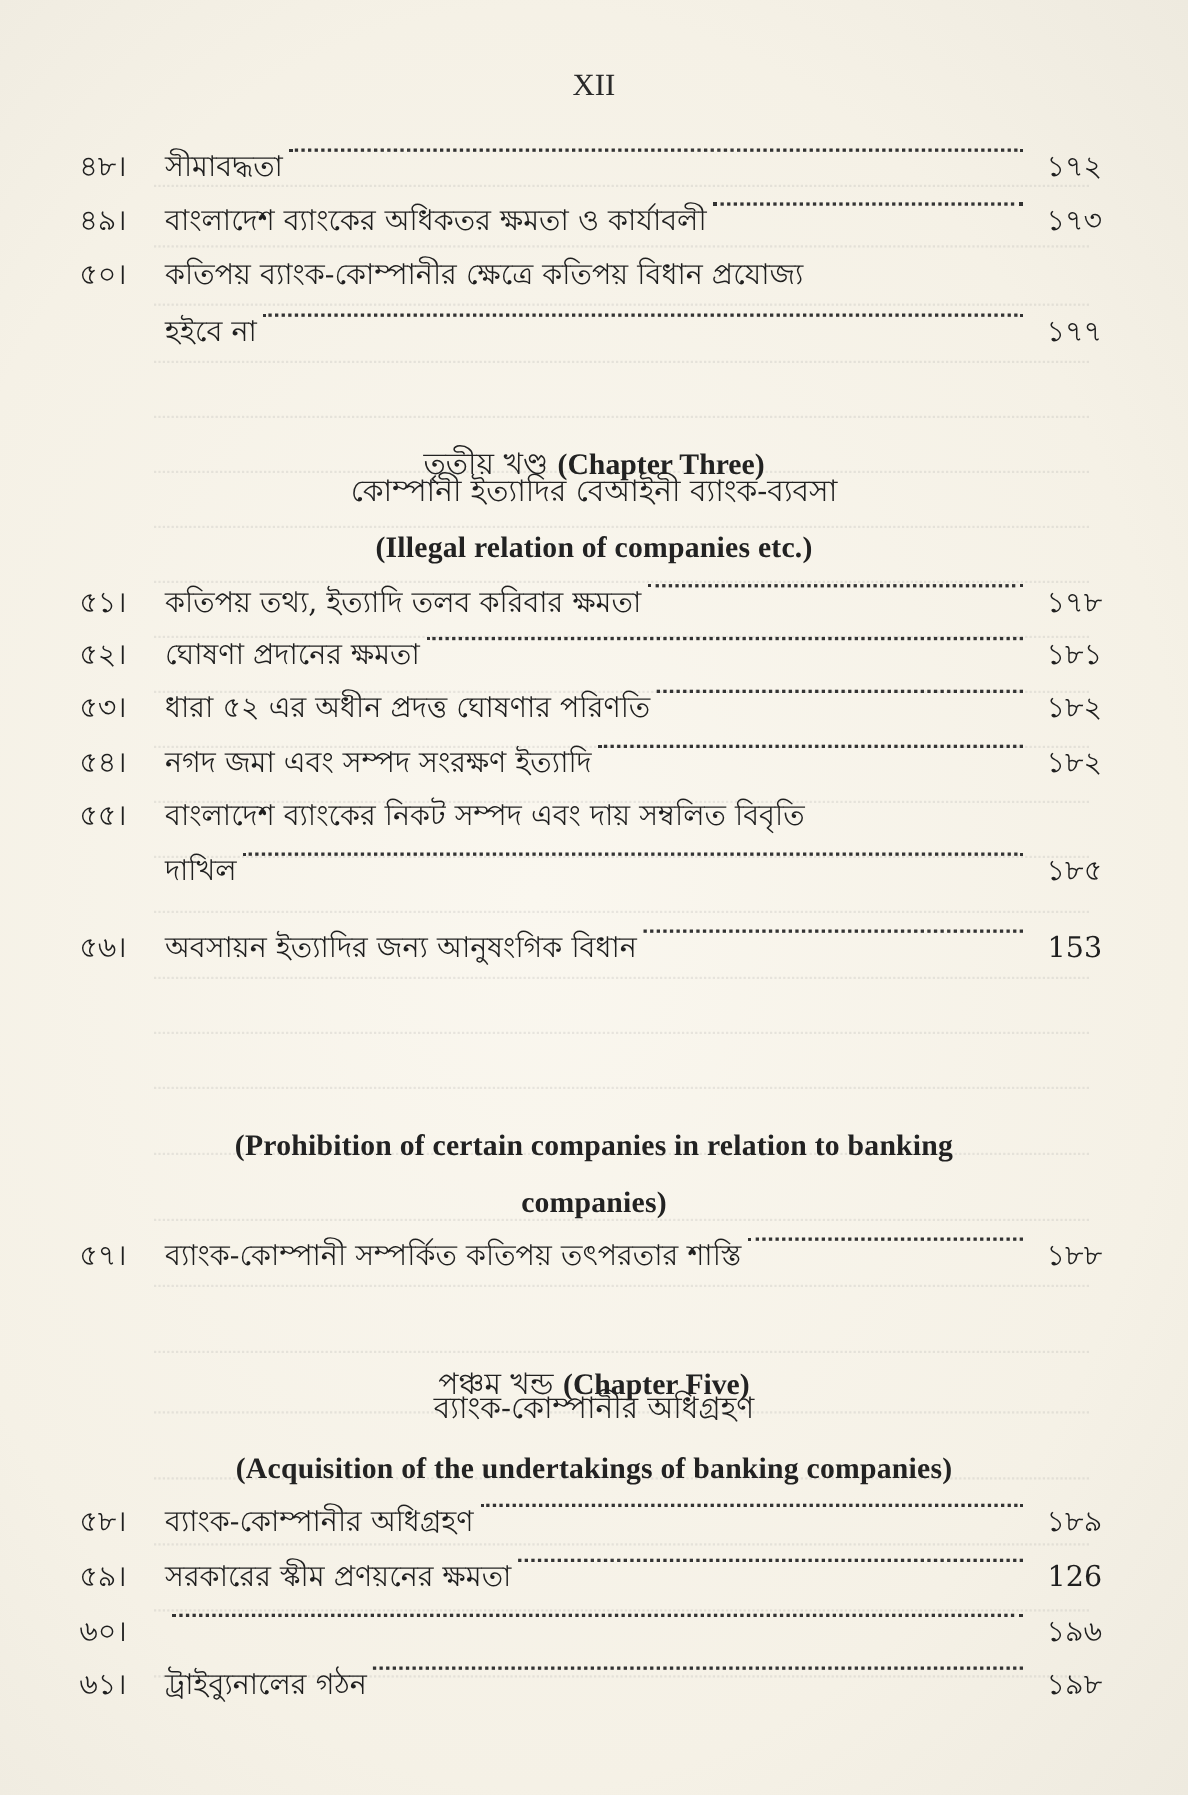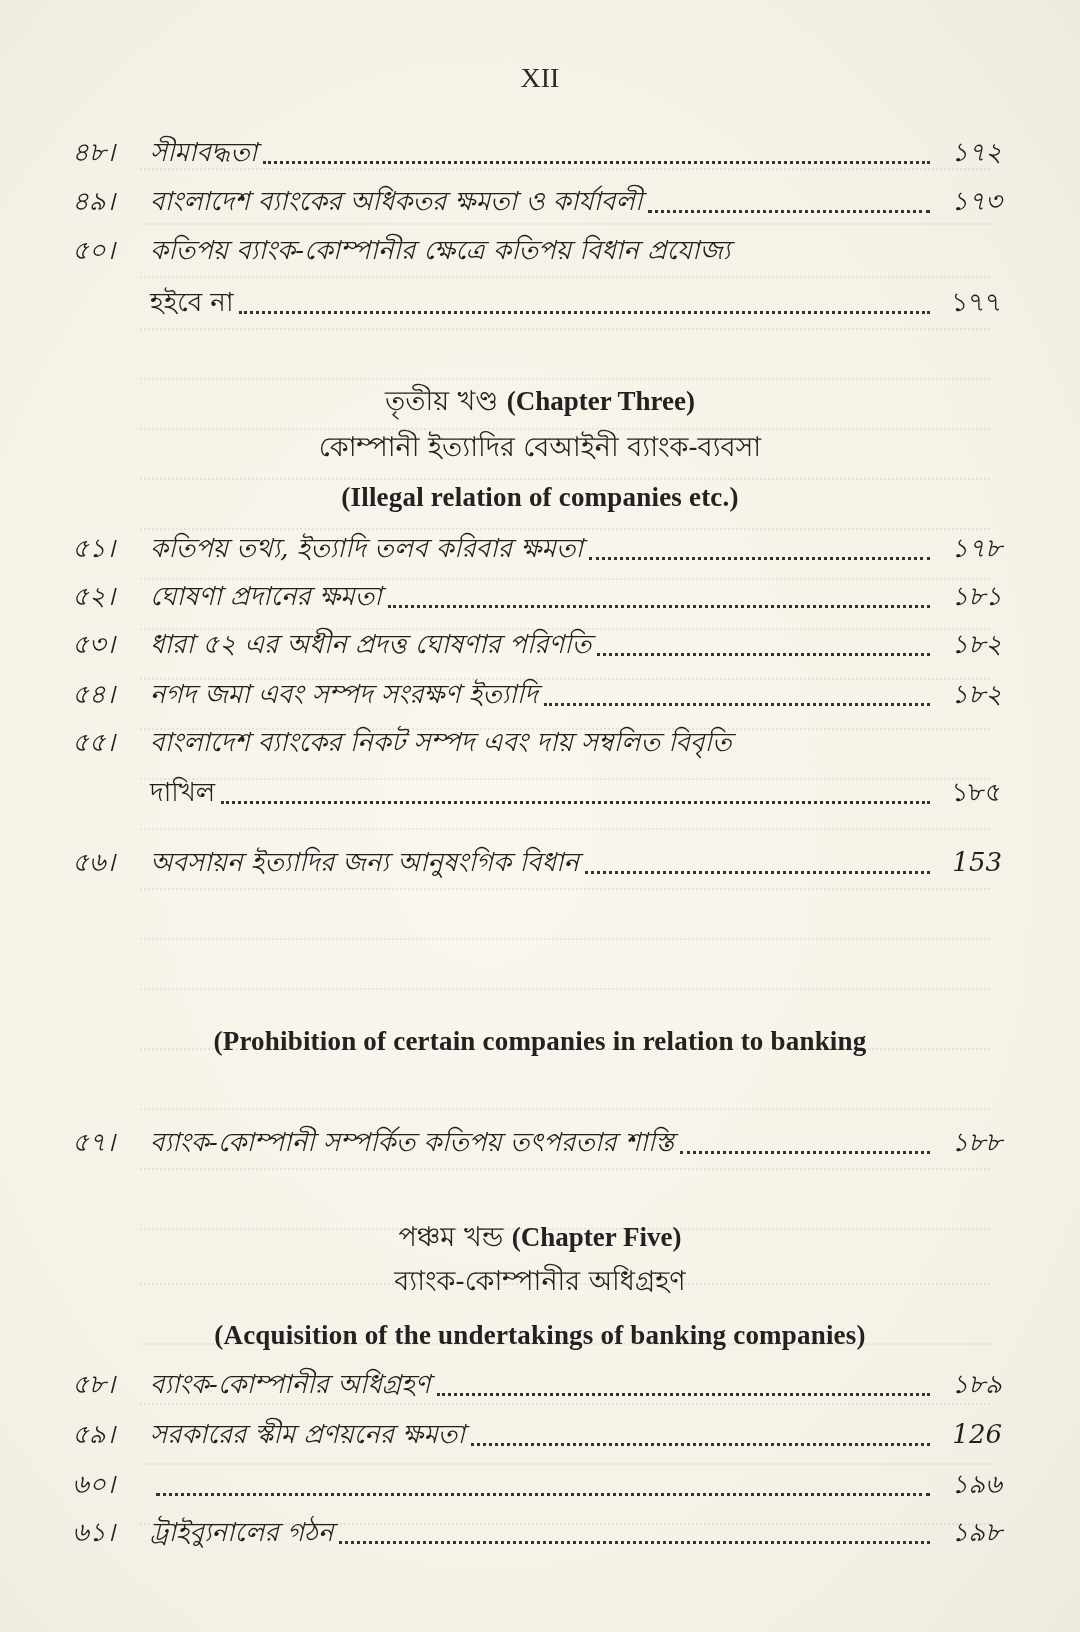--- a/index.html
+++ b/index.html
@@ -44,22 +44,21 @@
     font-size: 28px;
     color: #2a2a2a;
   }
   .entry {
     position: absolute;
     left: 72px;
     width: 930px;
     font-size: 26px;
     line-height: 36px;
     display: flex;
-    align-items: flex-end;
-    font-style: italic;
+    align-items: flex-start;
   }
   .entry .num {
     width: 78px;
     flex: 0 0 78px;
     white-space: nowrap;
   }
   .entry .title {
     flex: 0 0 auto;
     white-space: nowrap;
   }
@@ -75,21 +74,21 @@
     text-align: right;
     white-space: nowrap;
   }
   .entry-cont {
     position: absolute;
     left: 150px;
     width: 852px;
     font-size: 26px;
     line-height: 36px;
     display: flex;
-    align-items: flex-end;
+    align-items: flex-start;
   }
   .entry-cont .title { white-space: nowrap; }
   .entry-cont .dots {
     flex: 1 1 auto;
     border-bottom: 3px dotted #333;
     margin: 0 14px 6px 6px;
     height: 1px;
   }
   .entry-cont .pg { flex: 0 0 58px; text-align: right; }
   .heading {
@@ -102,20 +101,21 @@
     color: #222;
   }
   .heading.en {
     font-family: "Liberation Serif", serif;
     font-weight: bold;
     font-size: 27px;
     letter-spacing: 0.2px;
   }
   .heading.ch {
     font-weight: normal;
+    margin-top: 21px;
   }
   .heading.ch .en-part {
     font-family: "Liberation Serif", serif;
     font-weight: bold;
   }
 </style>
 </head>
 <body>
 
 <div class="page">
@@ -214,20 +214,21 @@
     <span class="pg">১৮৫</span>
   </div>
   <div class="entry" style="top:844px">
     <span class="num">৫৬।</span>
     <span class="title">অবসায়ন ইত্যাদির জন্য আনুষংগিক বিধান</span>
     <span class="dots"></span>
     <span class="pg">153</span>
   </div>
 
   <div class="heading en" style="top:1022px">(Prohibition of certain companies in relation to banking</div>
+  <div class="heading en" style="top:1074px">companies)</div>
 
   <div class="entry" style="top:1124px">
     <span class="num">৫৭।</span>
     <span class="title">ব্যাংক-কোম্পানী সম্পর্কিত কতিপয় তৎপরতার শাস্তি</span>
     <span class="dots"></span>
     <span class="pg">১৮৮</span>
   </div>
 
   <div class="heading ch" style="top:1218px">
     <span>পঞ্চম খন্ড</span>

